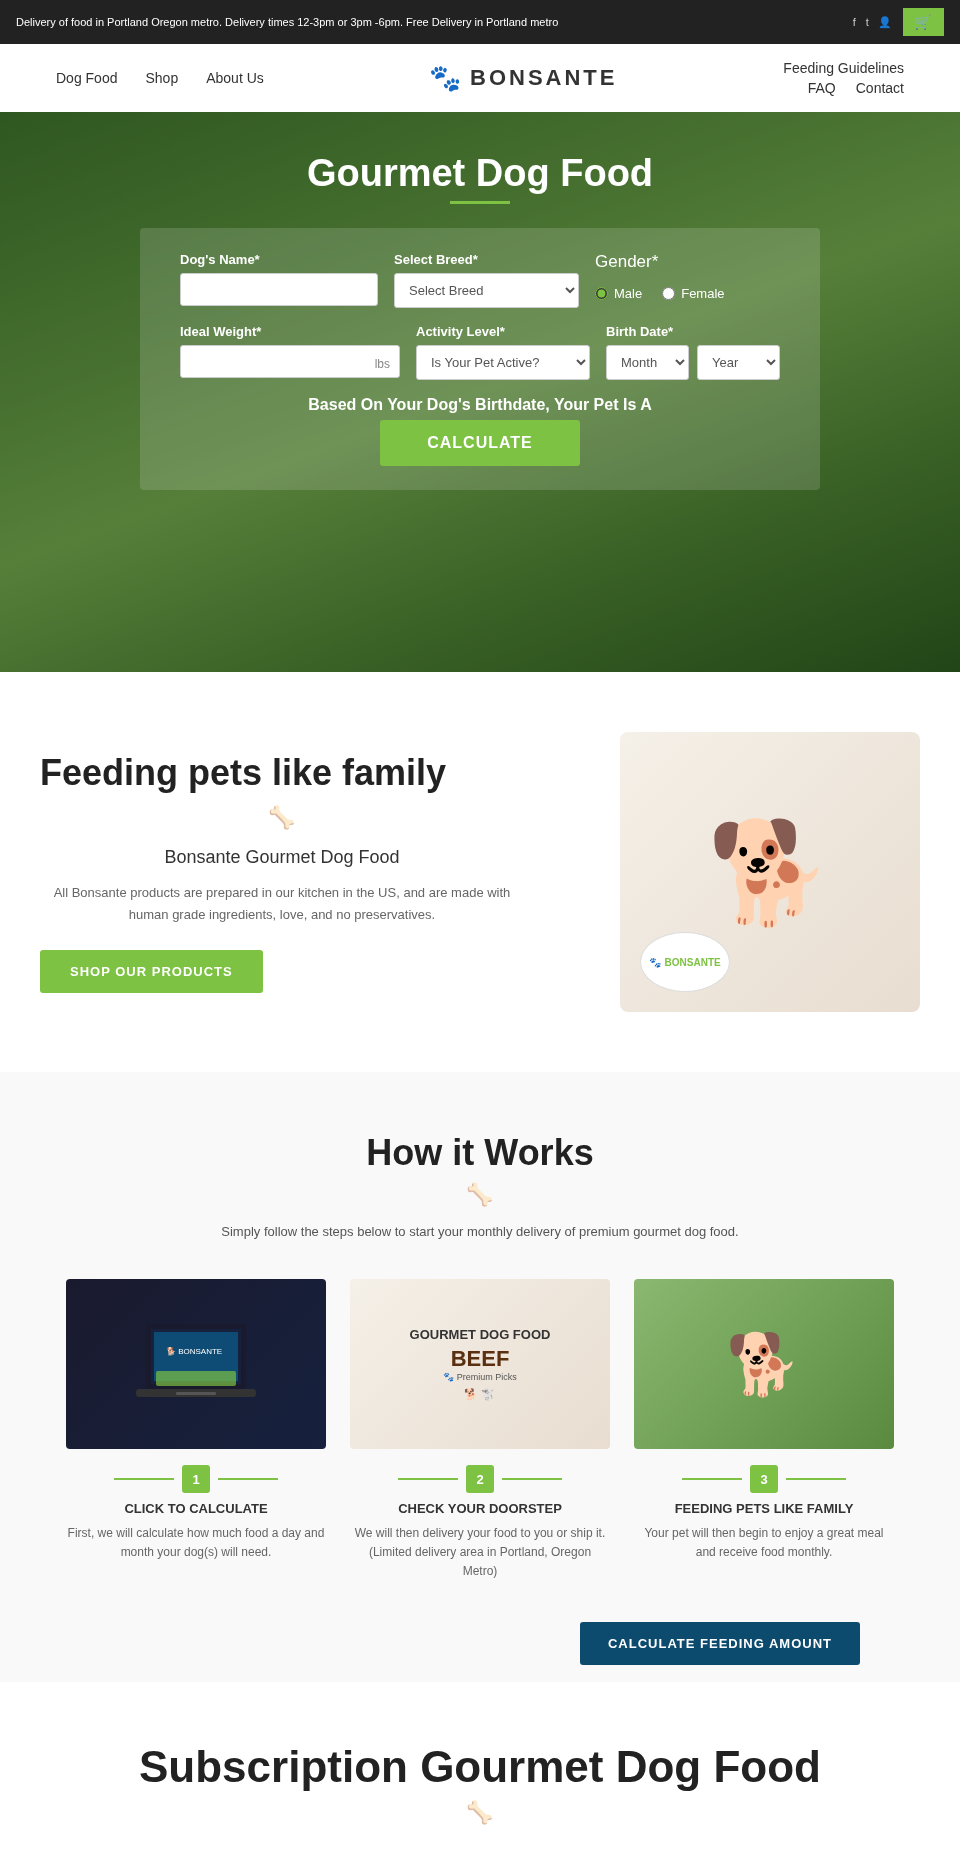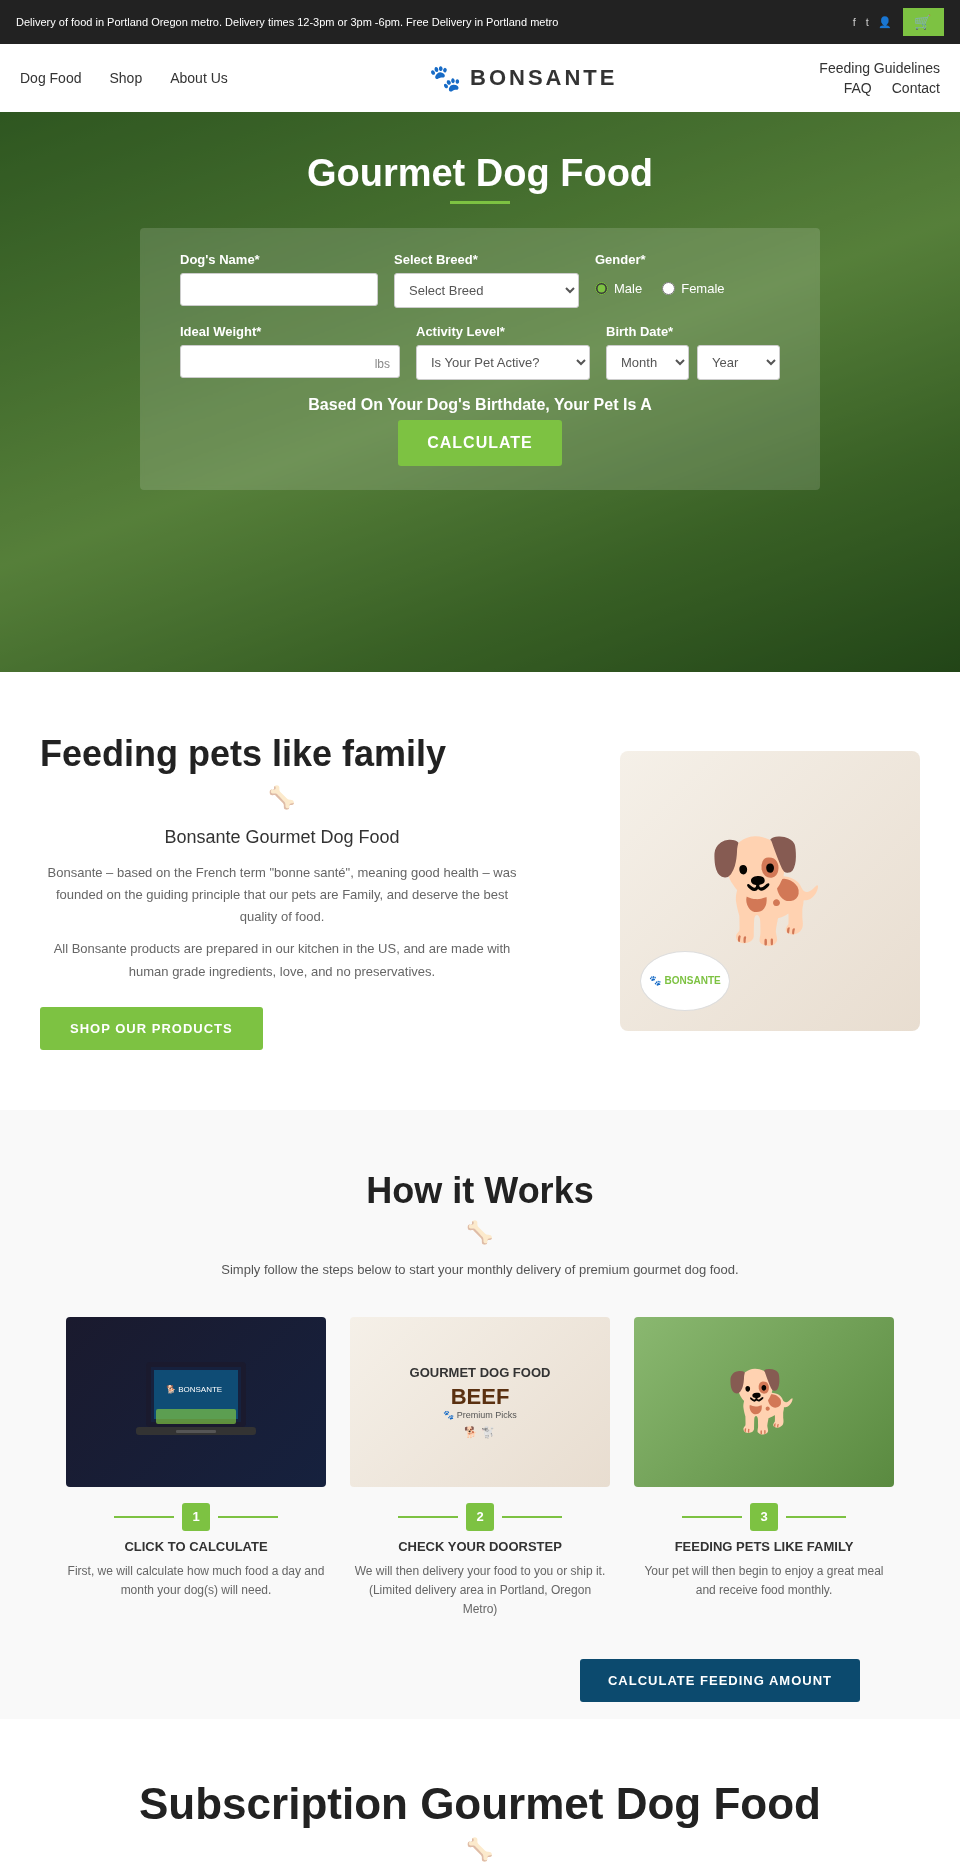--- a/index.html
+++ b/index.html
@@ -24,21 +24,21 @@
       padding: 6px 12px;
       font-size: 14px;
       cursor: pointer;
     }
 
     
     .navbar {
       display: flex;
       align-items: center;
       justify-content: space-between;
-      padding: 16px 20px;
+      padding: 16px 56px;
       background: #fff;
     }
     .nav-left { display: flex; gap: 28px; align-items: center; }
     .nav-left a { text-decoration: none; color: #333; font-size: 14px; }
     .logo { display: flex; align-items: center; gap: 8px; }
     .logo-text { font-size: 22px; font-weight: bold; letter-spacing: 3px; color: #333; }
     .logo-icon { color: #7dc242; font-size: 26px; }
     .nav-right { display: flex; flex-direction: column; align-items: flex-end; gap: 4px; }
     .nav-right a { text-decoration: none; color: #333; font-size: 14px; }
 
@@ -96,21 +96,21 @@
       font-size: 13px;
       background: #fff;
       color: #555;
       outline: none;
     }
     .form-group.weight-group { position: relative; }
     .weight-suffix {
       position: absolute; right: 10px; bottom: 9px; color: #888; font-size: 12px;
     }
     .gender-group { display: flex; flex-direction: column; flex: 1; }
-    .gender-group label { color: #fff; font-size: 13px; margin-bottom: 6px; font-weight: bold; }
+    .gender-group label { color: #fff; font-size: 17px; margin-bottom: 6px; font-weight: normal; }
     .gender-options { display: flex; gap: 20px; align-items: flex-start; margin-top: 8px; }
     .gender-options label { color: #fff; font-size: 13px; font-weight: normal; display: flex; align-items: center; gap: 6px; }
     .gender-options input[type=radio] { accent-color: #7dc242; }
 
     .birthdate-row { display: flex; gap: 8px; }
     .birthdate-row select { flex: 1; }
 
     .age-result {
       color: #fff;
       text-align: center;
@@ -119,21 +119,21 @@
       margin: 10px 0 6px;
     }
     .age-options {
       display: flex; gap: 40px; justify-content: center; margin-bottom: 16px;
     }
     .age-options label { color: #fff; font-size: 13px; display: flex; align-items: center; gap: 6px; }
     .age-options input[type=checkbox] { accent-color: #7dc242; }
 
     .calc-btn {
       display: block;
-      width: 164px;
+      width: 200px;
       margin: 0 auto;
       background: #7dc242;
       color: #fff;
       border: none;
       padding: 14px 0;
       font-size: 16px;
       font-weight: bold;
       letter-spacing: 1px;
       cursor: pointer;
       border-radius: 3px;
@@ -365,21 +365,20 @@
       <button class="calc-btn">CALCULATE</button>
     </div>
   </div>
 </section>
 
 <section class="about-section">
   <div class="about-text">
     <h2>Feeding pets like family</h2>
     <div class="bone-icon">🦴</div>
     <h3>Bonsante Gourmet Dog Food</h3>
-    <p>Bonsante – based on the French term "bonne santé", meaning good health – was founded on the guiding principle that our pets are Family, and deserve the best quality of food.</p>
     <p>All Bonsante products are prepared in our kitchen in the US, and are made with human grade ingredients, love, and no preservatives.</p>
     <button class="shop-btn">SHOP OUR PRODUCTS</button>
   </div>
   <div class="about-image">
     <div class="dog-placeholder">
       <span style="font-size:100px;">🐕</span>
       <div class="bowl-area">🐾 BONSANTE</div>
     </div>
   </div>
 </section>

